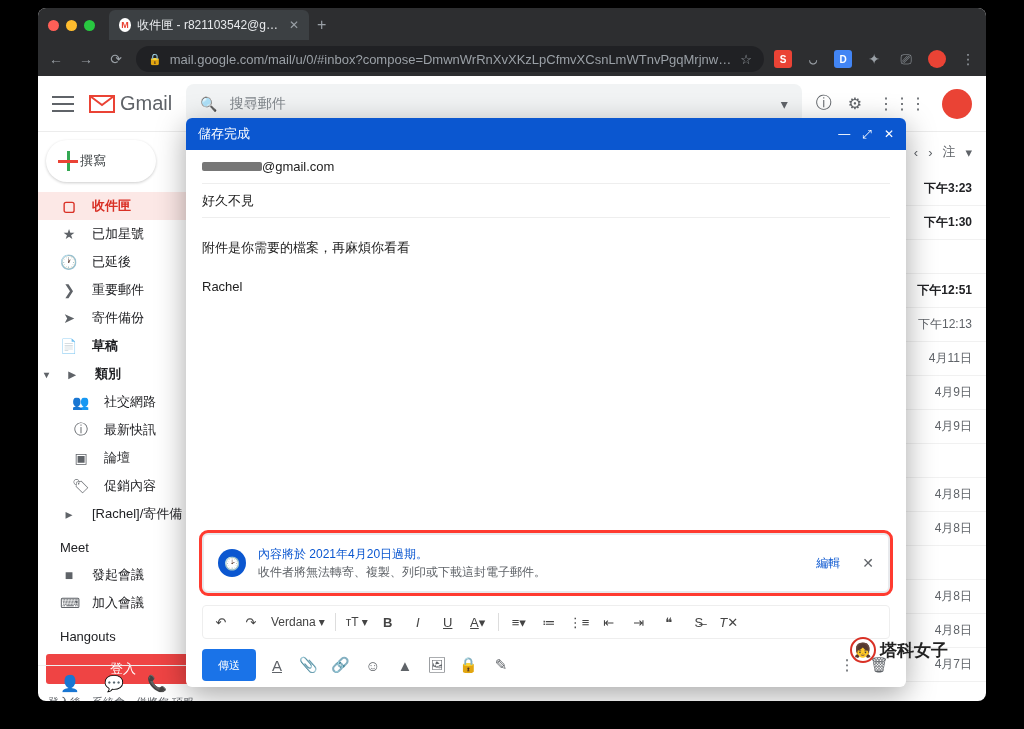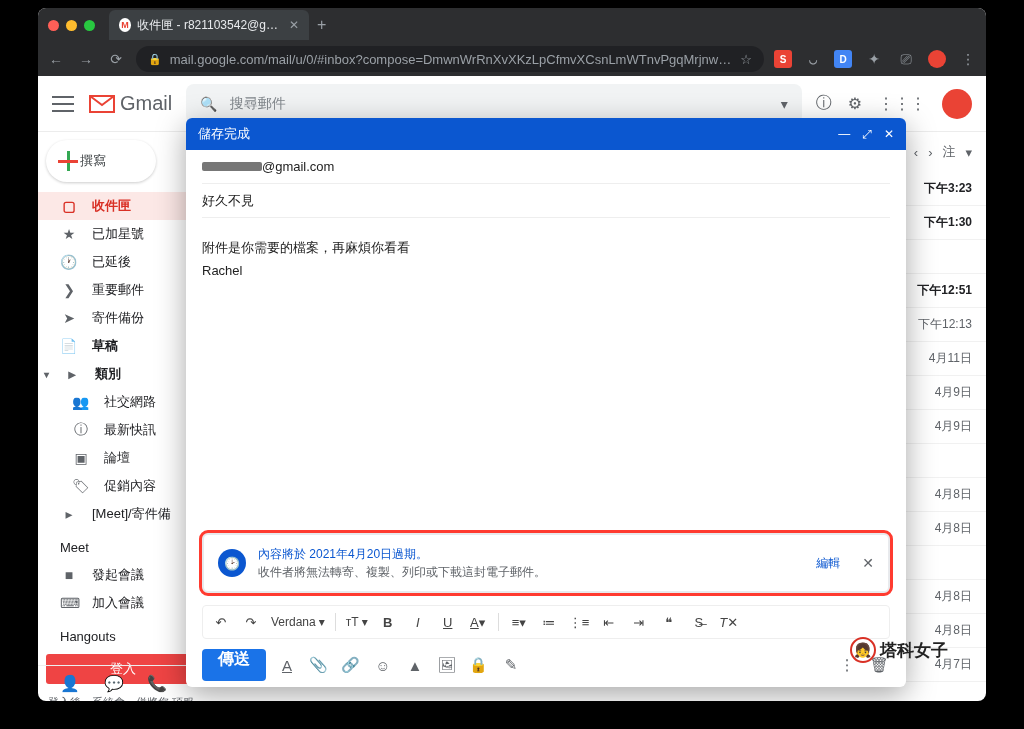--- a/index.html
+++ b/index.html
@@ -78,21 +78,21 @@
 .conf-txt .t1 { color:#0b57d0; }
 .conf-txt .t2 { color:#5f6368; }
 .conf-edit { margin-left:auto; color:#0b57d0; font-size:12px; font-weight:500; }
 .conf-x { color:#5f6368; font-size:14px; margin-left:10px; }
 
 .fmt-bar { height:34px; border:1px solid #eee; margin:4px 16px; border-radius:4px; display:flex; align-items:center; padding:0 8px; gap:10px; font-size:13px; color:#444; }
 .fmt-sel { font-size:12px; display:flex; align-items:center; gap:3px; }
 .fmt-div { width:1px; height:18px; background:#ddd; }
 .fmt-i { width:20px; text-align:center; font-size:13px; }
 .send-bar { height:44px; display:flex; align-items:center; padding:0 16px; gap:10px; }
-.send-btn { height:32px; background:#1a73e8; color:#fff; border-radius:4px; padding:0 16px; display:flex; font-size:16px; font-weight:700; }
+.send-btn { height:32px; background:#1a73e8; color:#fff; border-radius:4px; padding:0 16px; display:flex; align-items:center; font-size:11px; font-weight:400; }
 .tool-i { width:22px; text-align:center; color:#5f6368; font-size:15px; }
 .send-bar .sp { flex:1; }
 
 
 .wm { position:absolute; right:76px; bottom:66px; display:flex; align-items:center; gap:4px; font-size:17px; font-weight:700; color:#222; }
 .wm-ava { width:26px; height:26px; border-radius:50%; background:#fff; border:2px solid #d93025; display:flex; align-items:center; justify-content:center; font-size:14px; }
 
 svg { display:block; }
 </style>
 </head>
@@ -207,21 +207,21 @@
           <div class="nav-item" style="padding-left: 34px;">
             <span class="nav-ico2">▣</span>
             <span>論壇</span>
           </div>
           <div class="nav-item" style="padding-left: 34px;">
             <span class="nav-ico2">🏷</span>
             <span>促銷內容</span>
           </div>
           <div class="nav-item">
             <span class="nav-ico2">▸</span>
-            <span>[Meet]/寄件備</span>
+            <span>[Rachel]/寄件備</span>
           </div>
         </div>
    <div class="section-h">Meet</div>
    <div id="meet-items">
           <div class="nav-item">
             <span class="nav-ico2">■</span>
             <span>發起會議</span>
           </div>
           <div class="nav-item">
             <span class="nav-ico2">⌨</span>
@@ -326,21 +326,21 @@
   </div>
   <div class="c-field">
    <span style="background:#777;height:9px;width:60px;border-radius:2px;margin-right:0"></span>
         <span>@gmail.com</span>
   </div>
   <div class="c-field">
         <span>好久不見</span>
       </div>
   <div class="c-body">
    <div style="margin-top:8px">附件是你需要的檔案，再麻煩你看看</div>
-   <div style="margin-top:0">Rachel</div>
+   <div style="margin-top:16px">Rachel</div>
   </div>
   <div class="confid highlight">
    <div class="conf-ico">🕑</div>
    <div class="conf-txt">
     <div class="t1">內容將於 2021年4月20日過期。</div>
     <div class="t2">收件者將無法轉寄、複製、列印或下載這封電子郵件。</div>
    </div>
    <span class="conf-edit">編輯</span>
    <span class="conf-x">✕</span>
   </div>

